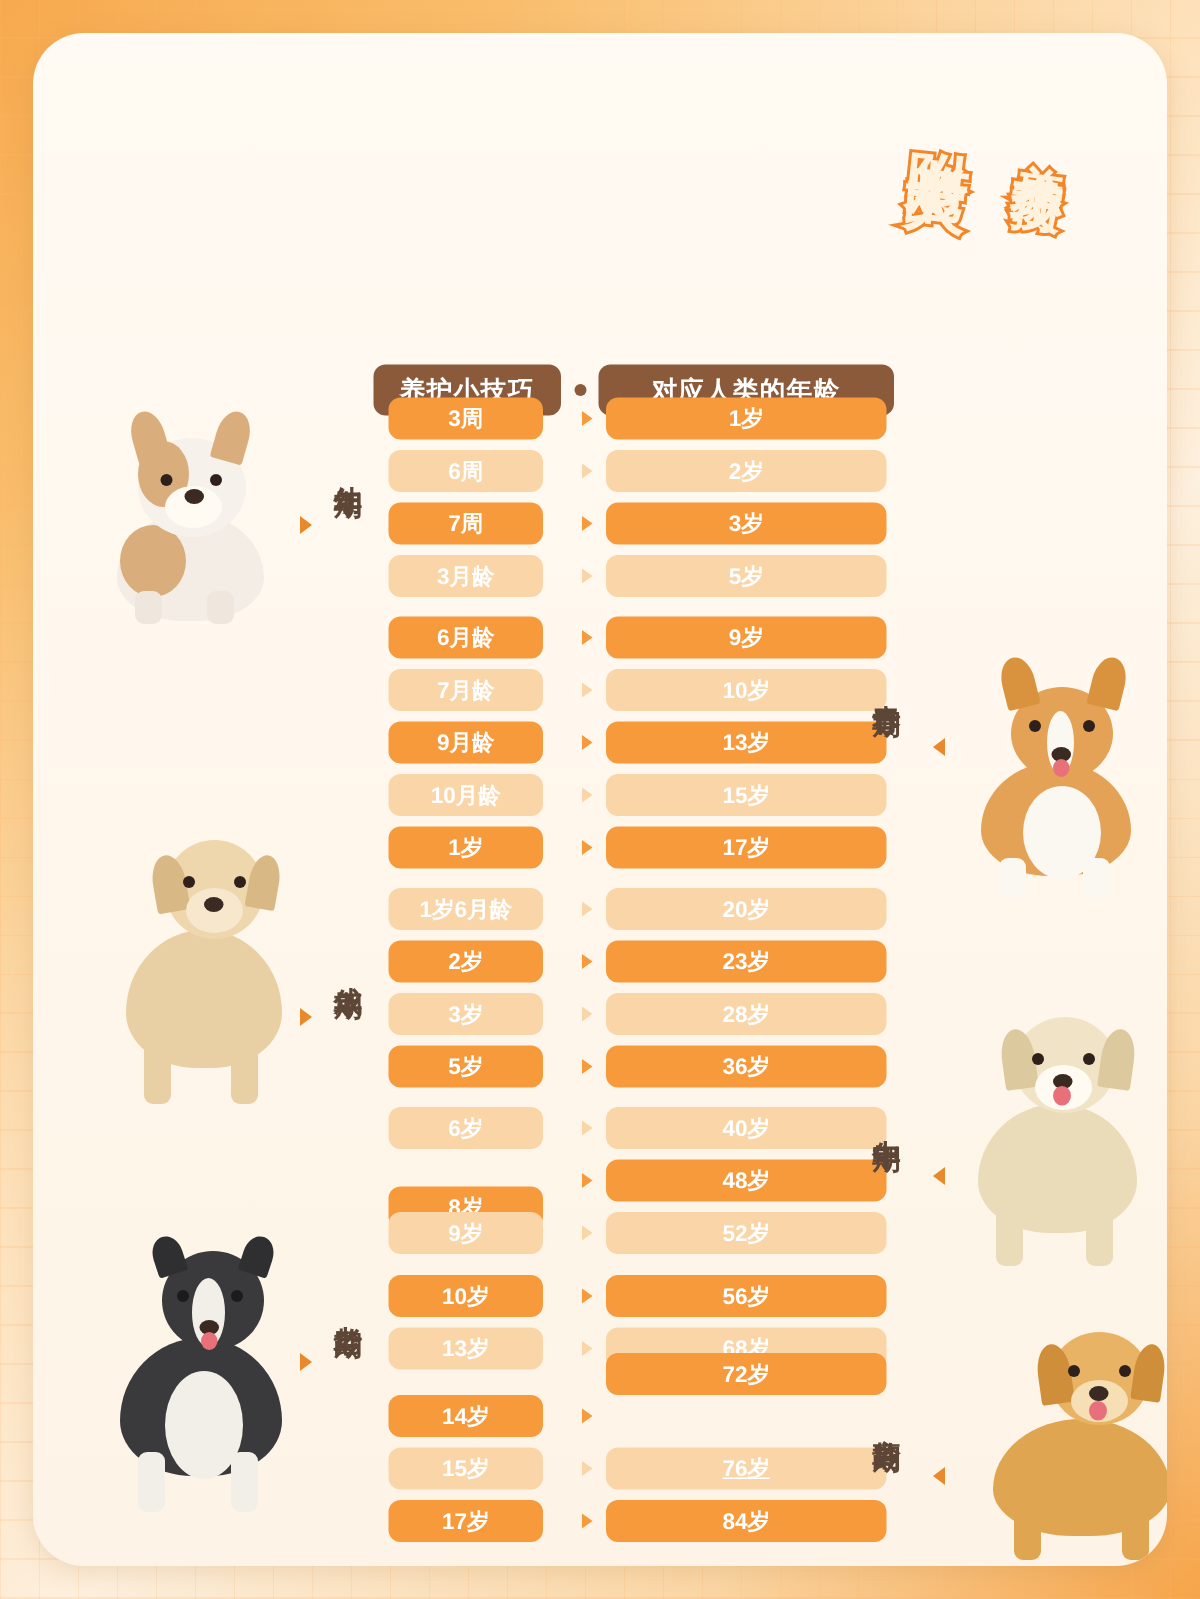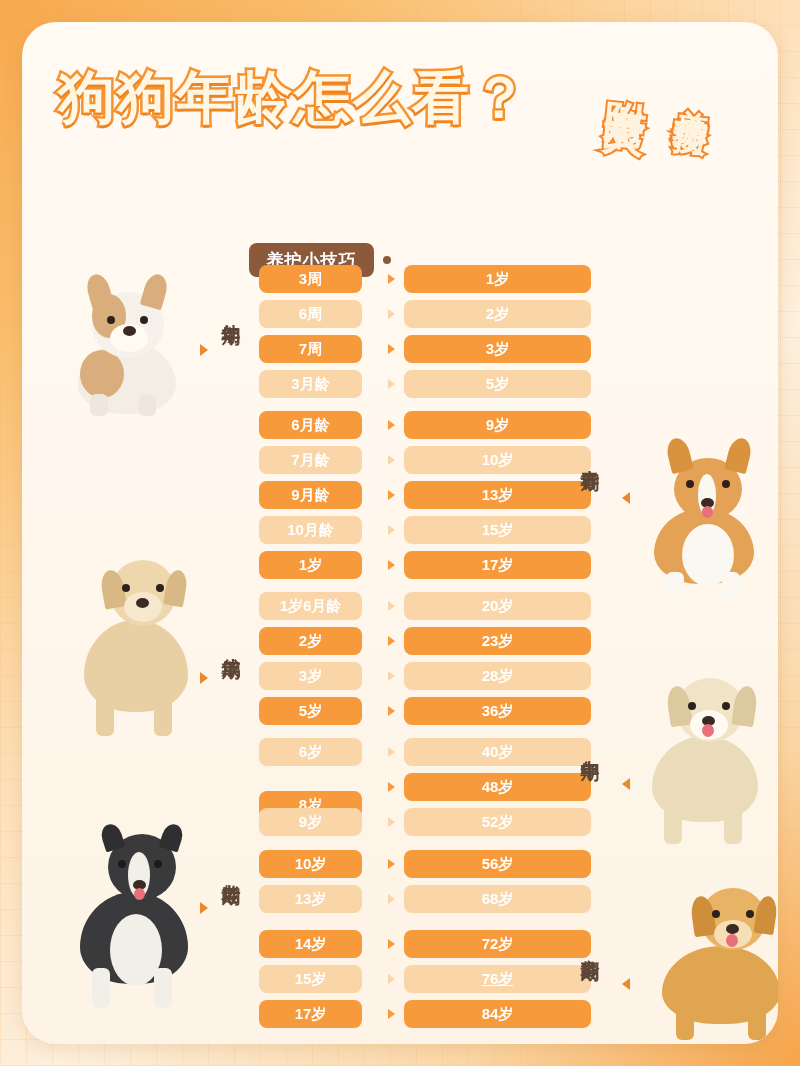--- a/index.html
+++ b/index.html
@@ -90,27 +90,27 @@
   .dog .leg{position:absolute;border-radius:6px;}
   .dog .tongue{position:absolute;border-radius:50%;background:#e8707a;}
   .dog .patch{position:absolute;border-radius:50%;}
 </style>
 </head>
 <body>
 
 <div class="card">
 
   <div class="title-wrap">
-    <div class="main-title">狗狗年龄怎么看？</div>
   </div>
   <div class="vert-tag vert-a">附老龄犬</div>
   <div class="vert-tag vert-b">养护小技巧</div>
 
   <div class="col-head head-left">养护小技巧</div>
   <div class="head-dot"></div>
+  <div class="col-head head-right">对应人类的年龄</div>
 
   <div id="rows">
       <div class="pill left-pill tone-d" style="top: 243px;">3周</div>
       <div class="arrow arrow-d" style="top: 252px;"></div>
       <div class="pill right-pill tone-d" style="top: 243px;">1岁</div>
       <div class="pill left-pill tone-l" style="top: 278px;">6周</div>
       <div class="arrow arrow-l" style="top: 287px;"></div>
       <div class="pill right-pill tone-l" style="top: 278px;">2岁</div>
       <div class="pill left-pill tone-d" style="top: 313px;">7周</div>
       <div class="arrow arrow-d" style="top: 322px;"></div>
@@ -155,21 +155,21 @@
       <div class="arrow arrow-l" style="top: 795px;"></div>
       <div class="pill right-pill tone-l" style="top: 786px;">52岁</div>
       <div class="pill left-pill tone-d" style="top: 828px;">10岁</div>
       <div class="arrow arrow-d" style="top: 837px;"></div>
       <div class="pill right-pill tone-d" style="top: 828px;">56岁</div>
       <div class="pill left-pill tone-l" style="top: 863px;">13岁</div>
       <div class="arrow arrow-l" style="top: 872px;"></div>
       <div class="pill right-pill tone-l" style="top: 863px;">68岁</div>
       <div class="pill left-pill tone-d" style="top: 908px;">14岁</div>
       <div class="arrow arrow-d" style="top: 917px;"></div>
-      <div class="pill right-pill tone-d" style="top: 908px;">72岁</div>
+      <div class="pill right-pill tone-d" style="top: 880px;">72岁</div>
       <div class="pill left-pill tone-l" style="top: 943px;">15岁</div>
       <div class="arrow arrow-l" style="top: 952px;"></div>
       <div class="pill right-pill tone-l" style="top: 943px; text-decoration: underline;">76岁</div>
       <div class="pill left-pill tone-d" style="top: 978px;">17岁</div>
       <div class="arrow arrow-d" style="top: 987px;"></div>
       <div class="pill right-pill tone-d" style="top: 978px;">84岁</div>
     </div>
 
   <div class="stage" style="left:196px;top:286px;">幼年期</div>
   <div class="stage-tri tri-right" style="left:178px;top:322px;"></div>

